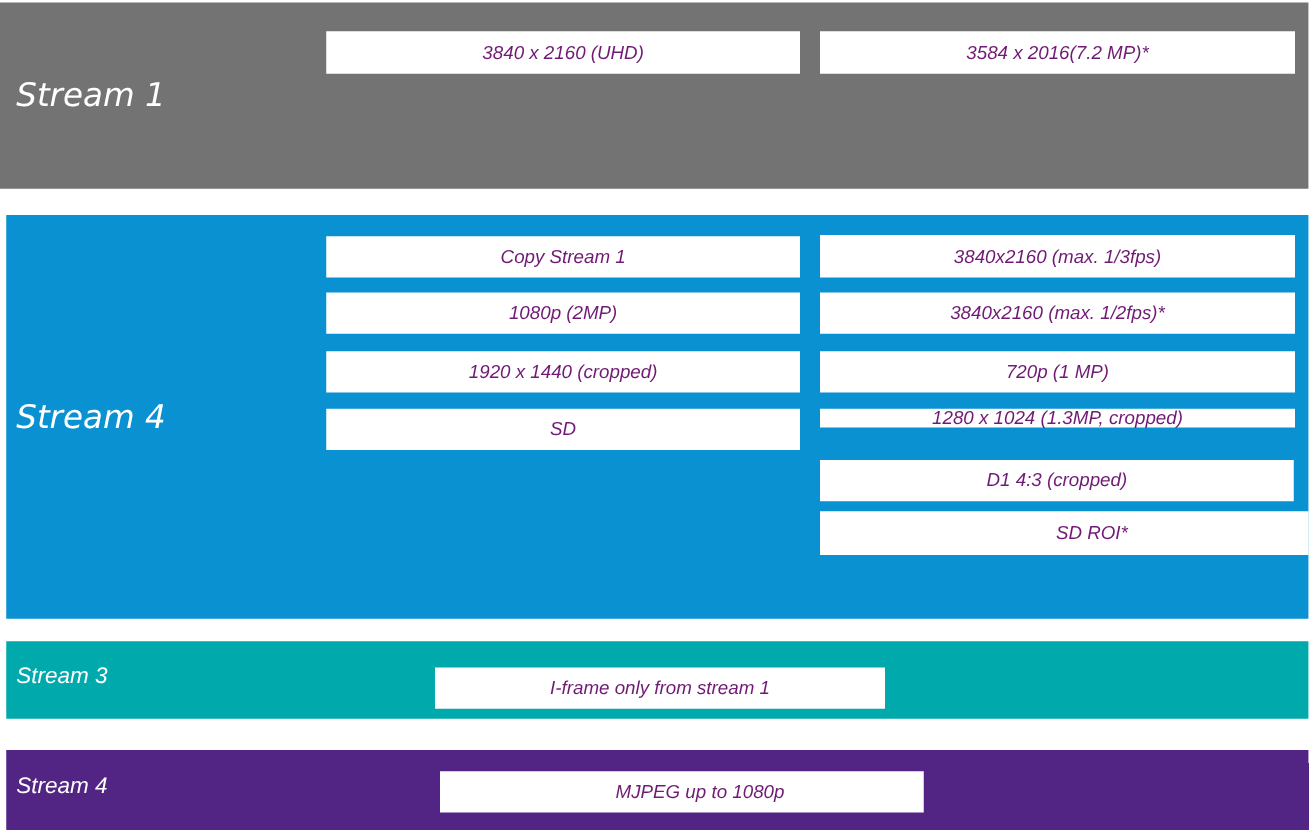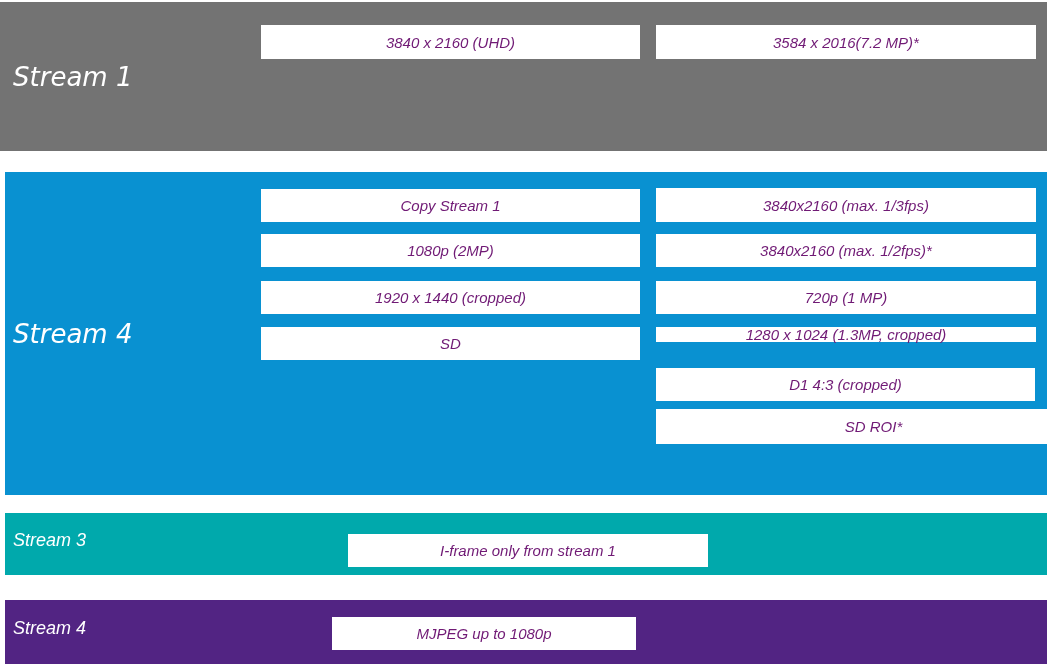--- a/index.html
+++ b/index.html
@@ -80,15 +80,15 @@
 
   <div class="box" style="left:656px; top:188px; width:380px; height:34px;">3840x2160 (max. 1/3fps)</div>
   <div class="box" style="left:656px; top:234px; width:380px; height:33px;">3840x2160 (max. 1/2fps)*</div>
   <div class="box" style="left:656px; top:281px; width:380px; height:33px;">720p (1 MP)</div>
   <div class="box" style="left:656px; top:327px; width:380px; height:15px;">1280 x 1024 (1.3MP, cropped)</div>
   <div class="box" style="left:656px; top:368px; width:379px; height:33px;">D1 4:3 (cropped)</div>
   <div class="box" style="left:656px; top:409px; width:379px; height:35px;padding-left:28px;">SD ROI*</div>
 
   <div class="box" style="left:348px; top:534px; width:360px; height:33px;">I-frame only from stream 1</div>
 
-  <div class="box" style="left:332px; top:617px; width:304px; height:33px;">MJPEG up to 1080p</div>
+  <div class="box" style="left:352px; top:617px; width:358px; height:33px;padding-left:29px;">MJPEG up to 1080p</div>
 
 </div>
 
 </body></html>

